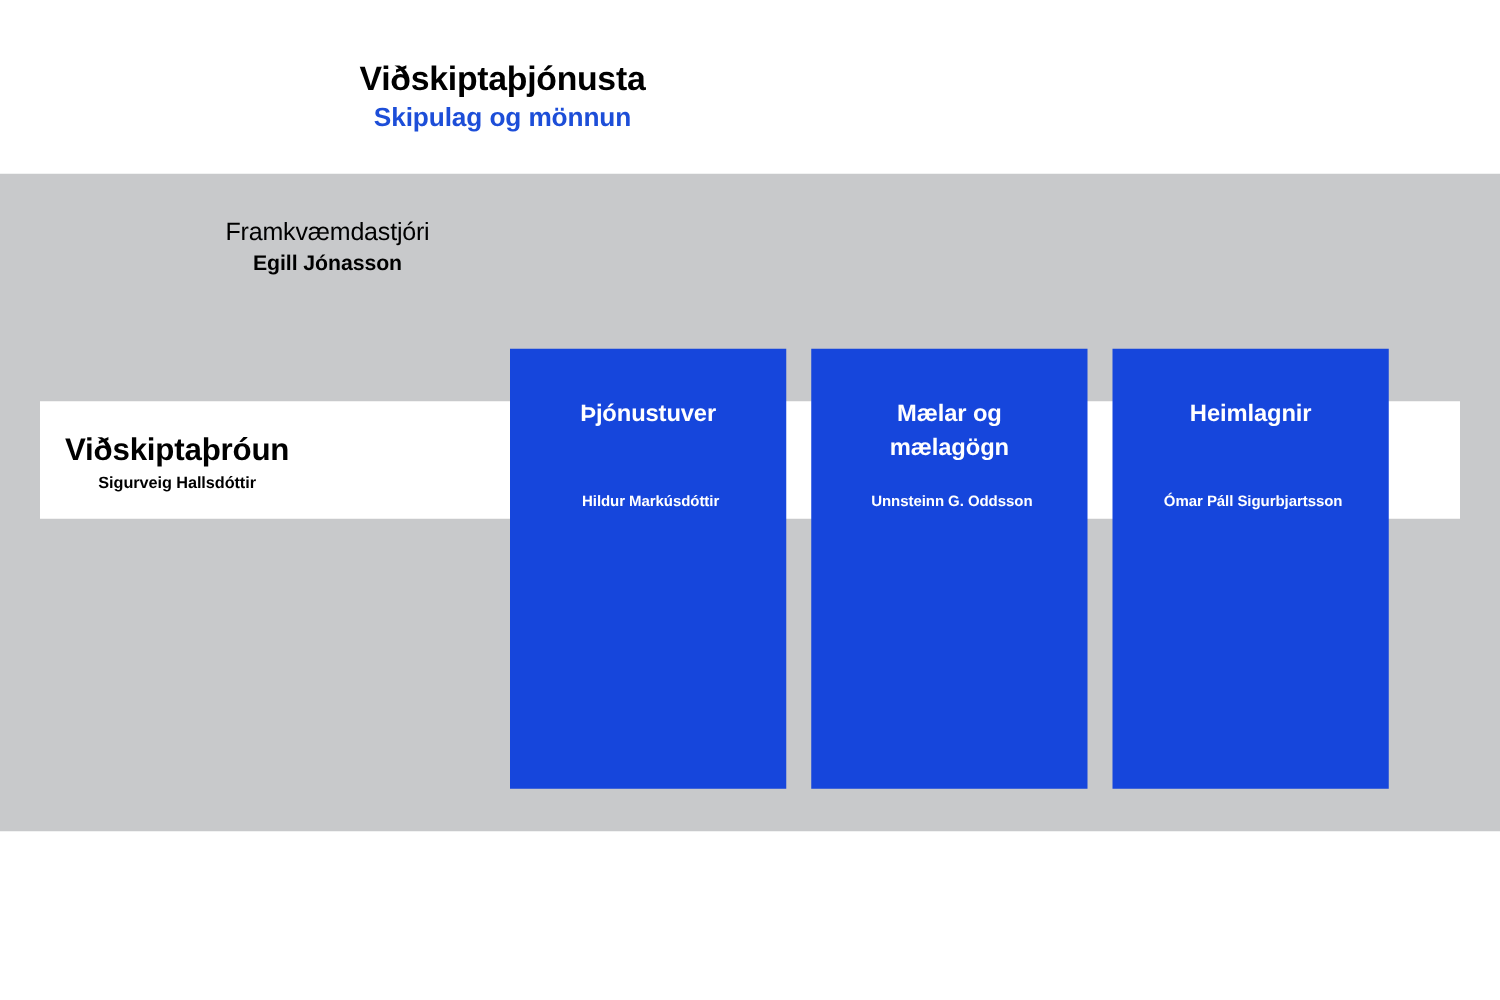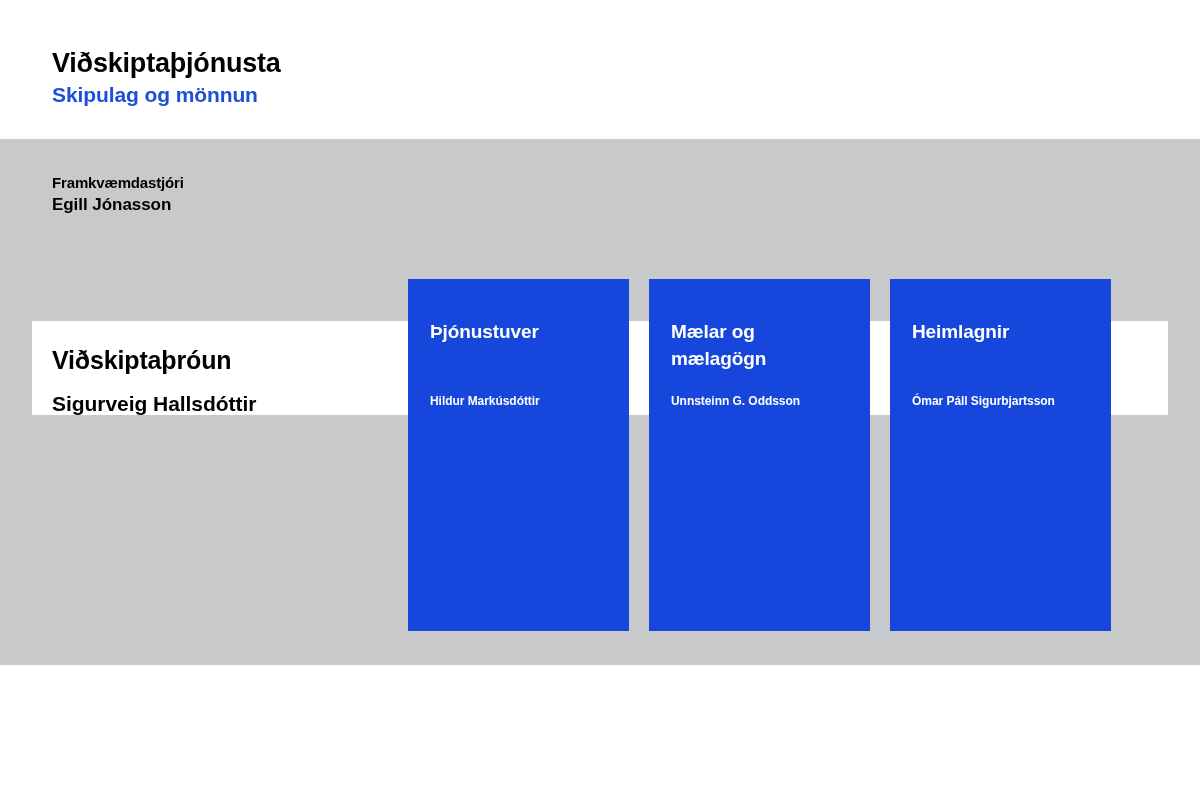--- a/index.html
+++ b/index.html
@@ -10,20 +10,21 @@
     background: #ffffff;
     font-family: "Liberation Sans", "DejaVu Sans", sans-serif;
     overflow: hidden;
   }
 
   #page {
     position: relative;
     width: 1200px;
     height: 800px;
     background: #ffffff;
+    text-align: center;
   }
 
   
   .header {
     position: absolute;
     left: 52px;
     top: 48px;
     width: 700px;
   }
   .header-title {
@@ -55,22 +56,22 @@
   }
 
   
   .exec-node {
     position: absolute;
     left: 52px;
     top: 35px;
     width: 420px;
   }
   .node-role {
-    font-size: 15px;
-    font-weight: bold;
+    font-size: 20px;
+    font-weight: normal;
     color: #000000;
     letter-spacing: -0.15px;
     line-height: 1.22;
     white-space: nowrap;
   }
   .node-person {
     font-size: 17px;
     font-weight: bold;
     color: #000000;
     letter-spacing: -0.05px;
@@ -95,26 +96,26 @@
   }
   .white-card-role {
     font-size: 25px;
     font-weight: bold;
     color: #000000;
     letter-spacing: -0.15px;
     line-height: 1.22;
     white-space: nowrap;
   }
   .white-card-person {
-    font-size: 21px;
+    font-size: 13px;
     font-weight: bold;
     color: #000000;
     letter-spacing: -0.05px;
     line-height: 1.3;
-    margin-top: 14px;
+    margin-top: 2px;
     white-space: nowrap;
   }
 
   
   .unit-cards {
     position: absolute;
     left: 408px;
     top: 140px;
     width: 704px;
     height: 352px;

